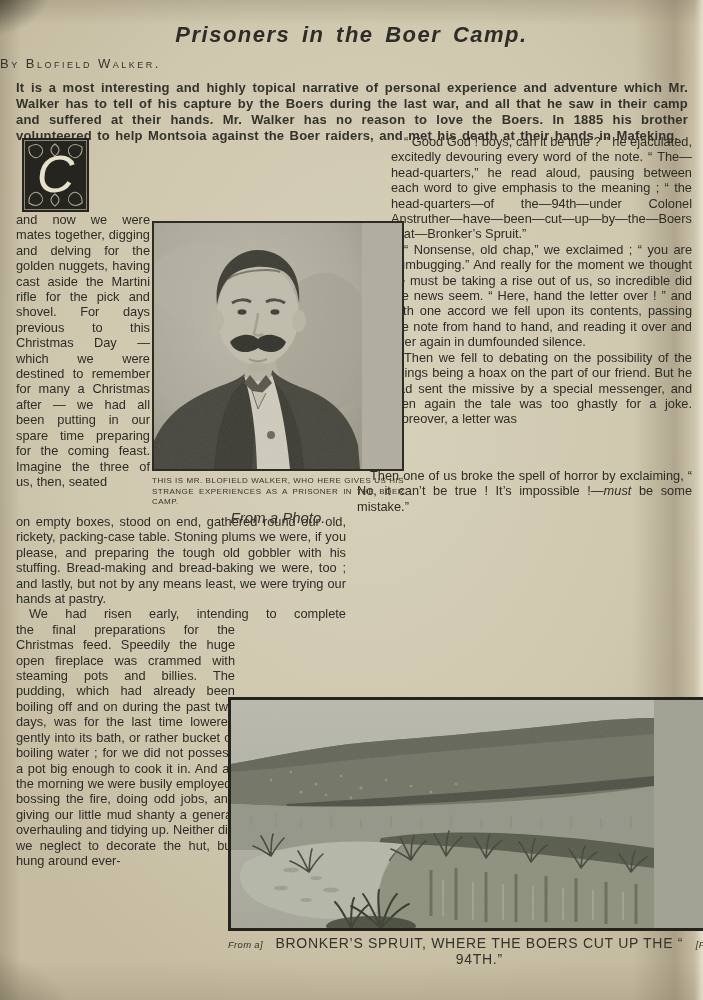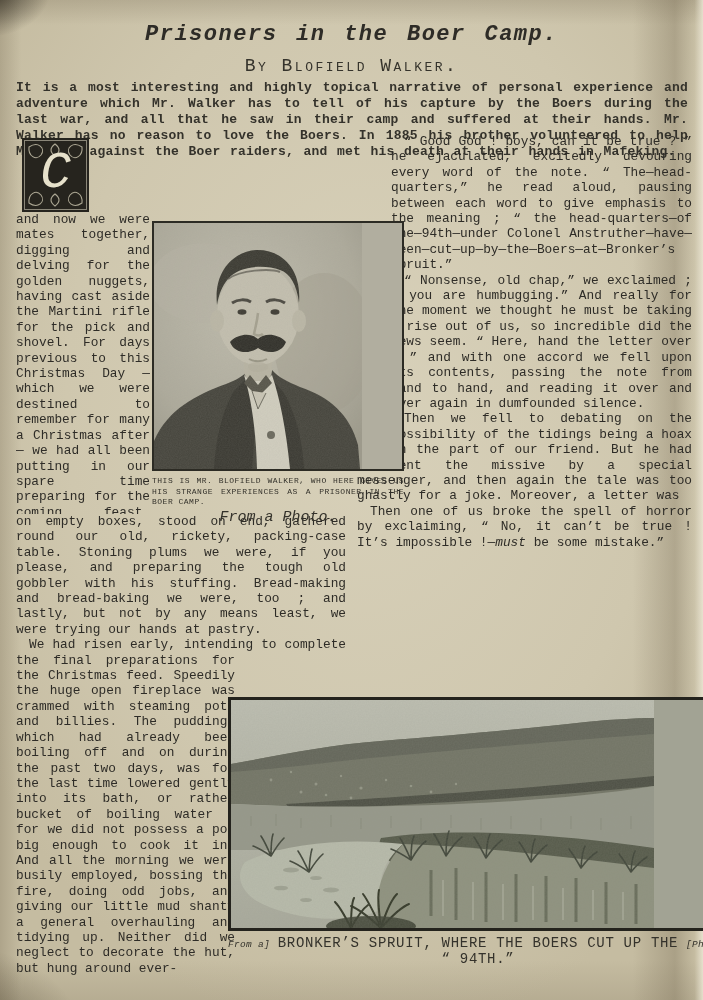--- a/index.html
+++ b/index.html
@@ -1,34 +1,34 @@
 <!DOCTYPE html>
 <html><head>
 <meta charset="utf-8">
 <style>
   html,body { margin:0; padding:0; }
   .page {
     position:relative; width:703px; height:1000px; overflow:hidden;
-    font-family:Liberation Mono, monospace; color:#2e2c27;
+    font-family:Liberation Sans, sans-serif; color:#2e2c27;
     background:
       radial-gradient(90px 70px at -12px -12px, rgba(30,26,18,0.8), rgba(30,26,18,0) 70%),
       radial-gradient(170px 130px at -40px 1040px, rgba(62,53,36,0.55), rgba(62,53,36,0) 72%),
       linear-gradient(90deg, rgba(115,103,80,0.28) 0, rgba(115,103,80,0) 3%),
       linear-gradient(270deg, rgba(236,231,213,0.85) 0, rgba(236,231,213,0) 1.2%, rgba(108,96,73,0.30) 4%, rgba(108,96,73,0) 10%),
       linear-gradient(180deg, rgba(115,103,80,0.25) 0, rgba(115,103,80,0) 2.5%),
       linear-gradient(0deg, rgba(115,103,80,0.18) 0, rgba(115,103,80,0) 4%),
       radial-gradient(460px 640px at 52% 40%, #d8d1ba 0%, #cfc7ae 65%, #c5bca1 100%);
   }
   .title {
     position:absolute; top:22px; left:0; width:100%; text-align:center;
     font-size:22px; font-weight:bold; font-style:italic; letter-spacing:1.5px; word-spacing:4px;
   }
   .byline {
-    position:absolute; top:56px; left:0; width:100%; text-align:center;
-    font-variant:small-caps; font-size:18px; letter-spacing:2.5px; color:#35332c;
+    position:absolute; top:56px; left:0; width:100%; 
+    font-variant:small-caps; font-size:13px; letter-spacing:2.5px; color:#35332c;
   }
   .intro {
     position:absolute; top:80px; left:16px; width:672px;
     font-size:13px; line-height:15.9px; font-weight:bold; text-align:justify;
     letter-spacing:0.2px; word-spacing:1.5px; color:#34322b;
   }
   .col { position:absolute; top:134px; font-size:12.8px; line-height:15.4px; text-align:justify; }
   .col p { margin:0; }
   .col-left  { left:16px;  width:330px; }
   .col-right { left:357px; width:335px; }

